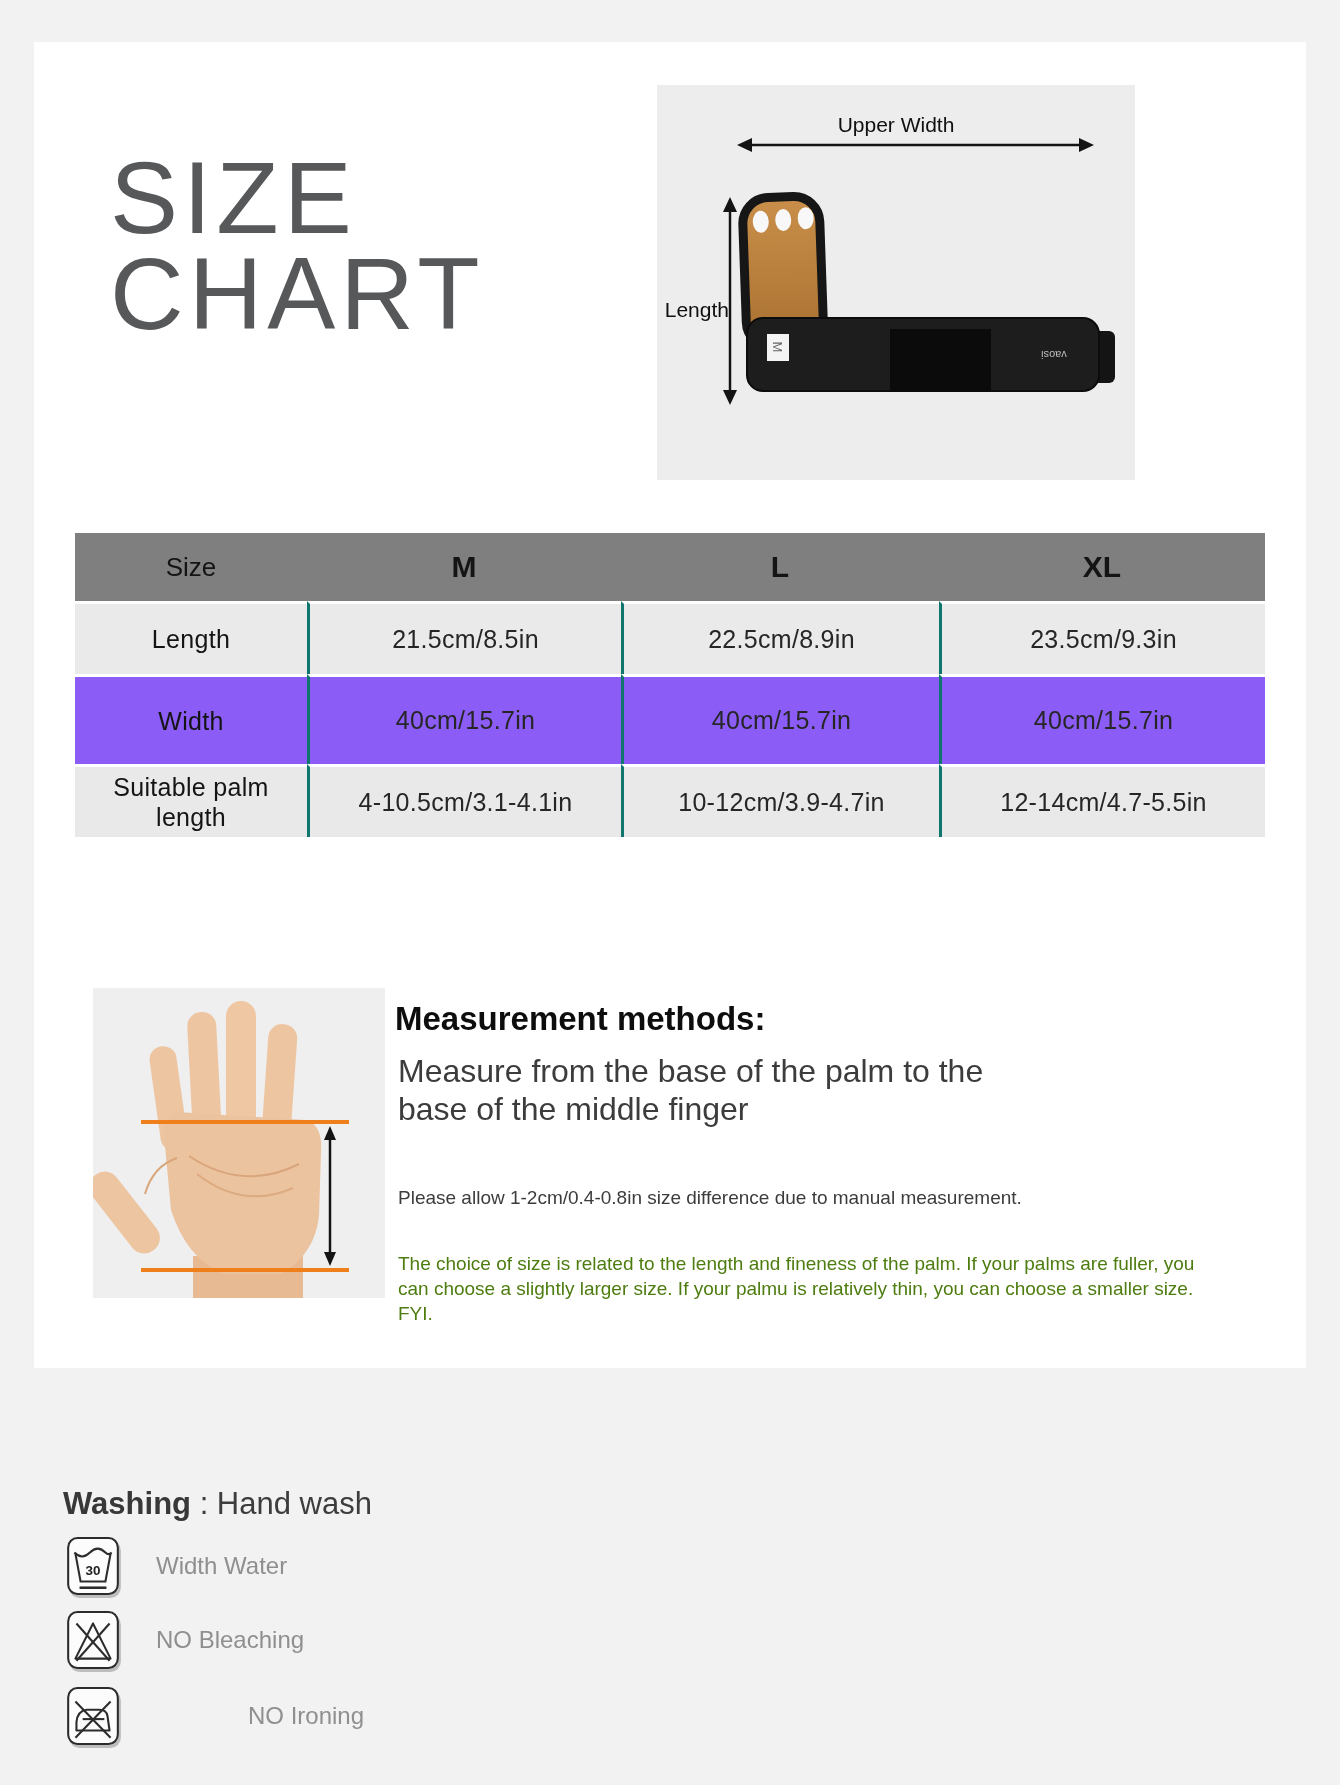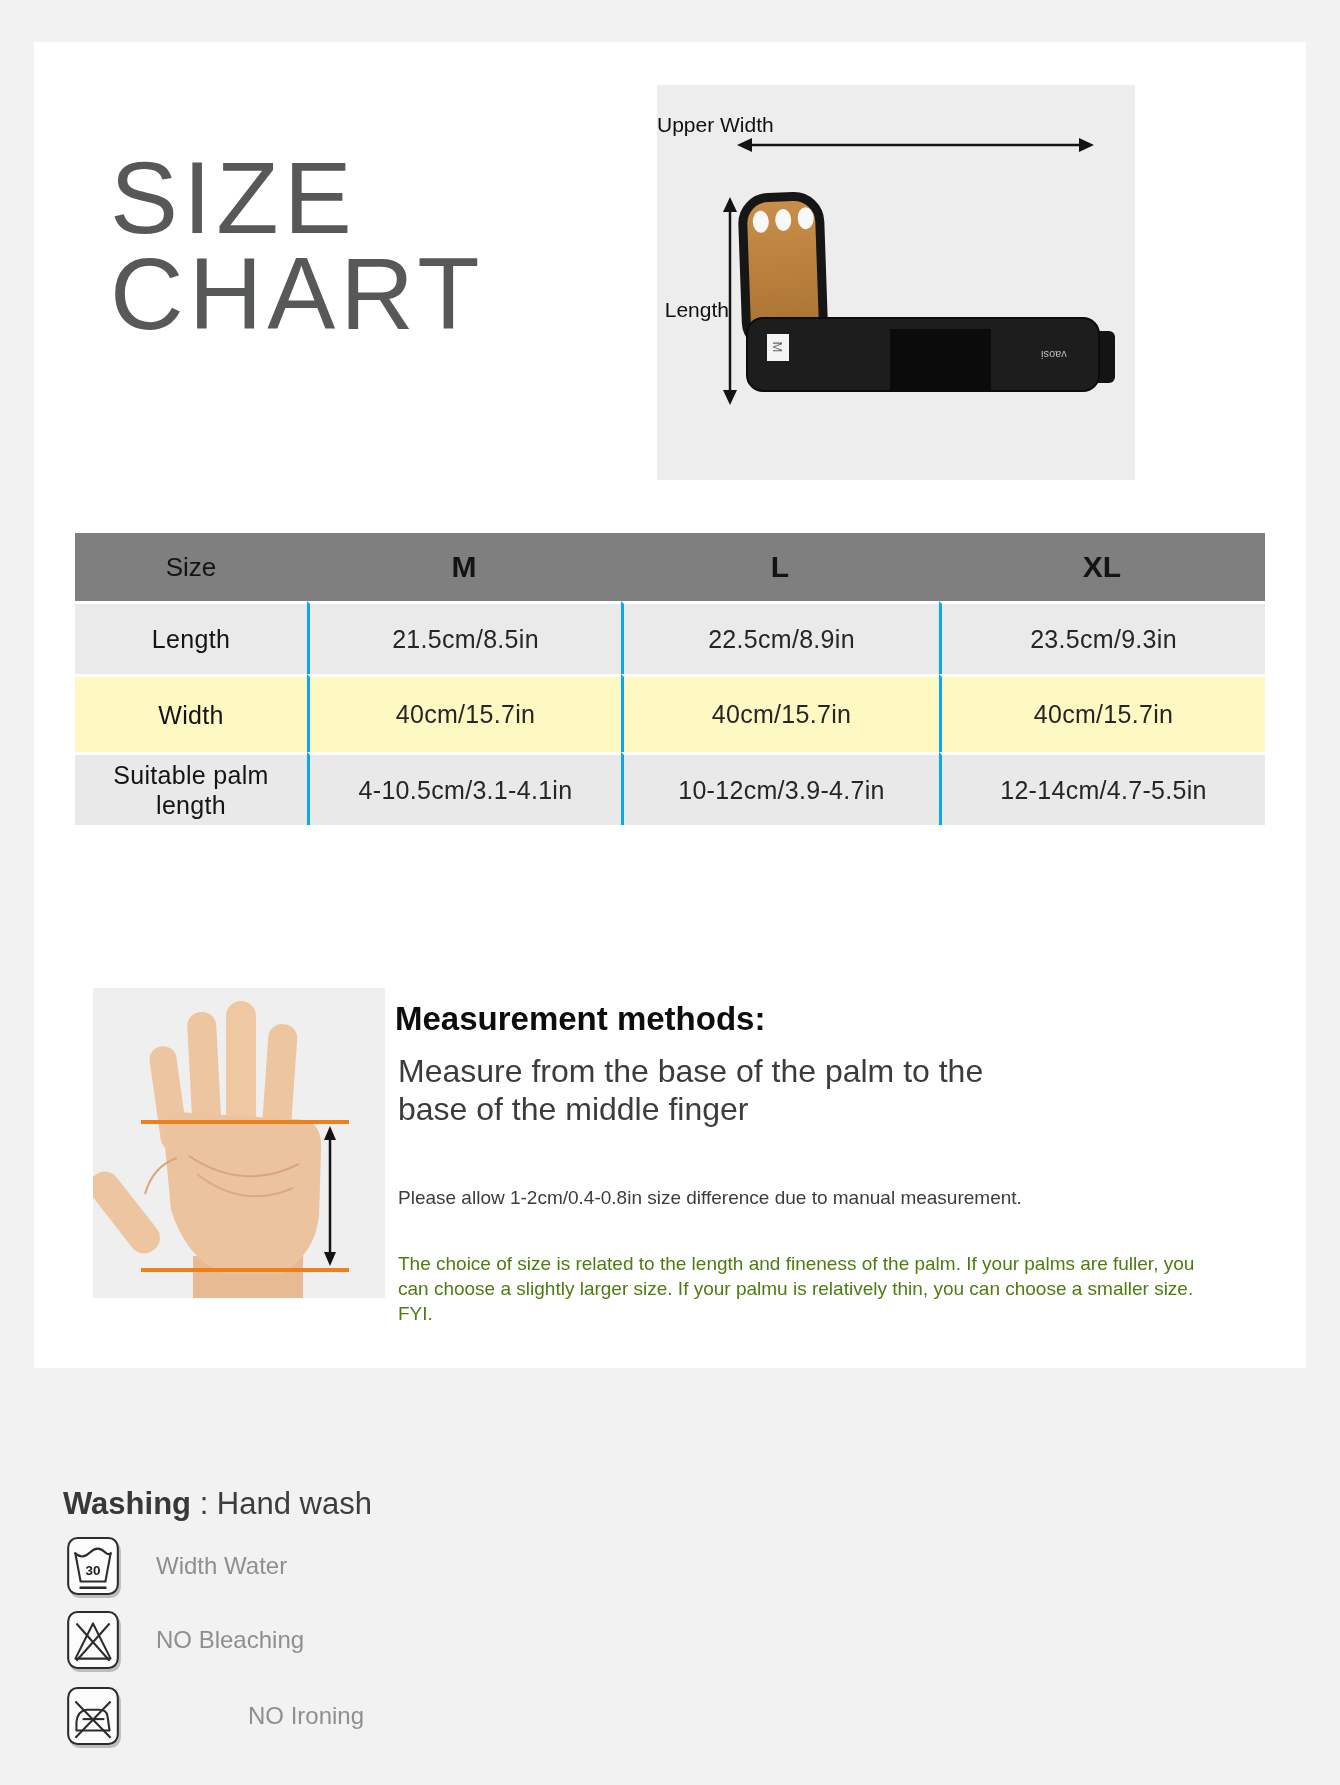--- a/index.html
+++ b/index.html
@@ -13,21 +13,21 @@
   .title{
     position:absolute;left:110px;top:150px;
     font-size:102px;line-height:96px;letter-spacing:5px;
     color:#57585a;white-space:pre;
   }
 
   
   .diagram-box{position:absolute;left:657px;top:85px;width:478px;height:395px;background:#ededed;}
   .diagram-box svg{position:absolute;left:0;top:0;}
   .upper-width-label{
-    position:absolute;left:0;top:28px;width:100%;text-align:left;
+    position:absolute;left:0;top:28px;width:100%;text-align:center;
     font-size:21px;color:#101010;
   }
   .length-label{
     position:absolute;left:0;top:213px;width:72px;text-align:right;
     font-size:21px;color:#101010;
   }
 
   
   .size-table{position:absolute;left:75px;top:533px;width:1190px;}
   .thead{display:flex;height:68px;background:#7f7f7f;align-items:center;}
@@ -36,23 +36,23 @@
   .th.c1{width:314px;font-size:30px;font-weight:bold;}
   .th.c2{width:318px;font-size:30px;font-weight:bold;}
   .th.c3{width:326px;font-size:30px;font-weight:bold;}
   .tbody{display:grid;grid-template-columns:232px 314px 318px 326px;background:#ffffff;}
   .tcell{
     box-sizing:border-box;border-top:3px solid #ffffff;
     display:flex;align-items:center;justify-content:center;text-align:center;
     font-size:25px;color:#262626;letter-spacing:.3px;
   }
   .tcell.lab{color:#141414;line-height:30px;}
-  .tcell.bl{border-left:3px solid #0ea5e9;}
+  .tcell.bl{border-left:3px solid #0f766e;}
   .r1{height:73px;background:#eaeaea;}
-  .r2{height:78px;background:#fef9c3;}
+  .r2{height:90px;background:#8b5cf6;}
   .r3{height:73px;background:#e9e9e9;}
 
   
   .hand-box{position:absolute;left:93px;top:988px;width:292px;height:310px;background:#efefef;}
   .mm-heading{position:absolute;left:395px;top:1000px;font-size:33px;font-weight:bold;color:#0d0d0d;}
   .mm-desc{position:absolute;left:398px;top:1052px;width:600px;font-size:32px;line-height:38px;color:#3c3c3c;}
   .mm-tolerance{position:absolute;left:398px;top:1180px;width:660px;font-size:19px;line-height:36px;color:#3c3c3c;}
   .mm-advice{position:absolute;left:398px;top:1251px;width:830px;font-size:19px;line-height:25px;color:#4d7c0f;}
 
   

